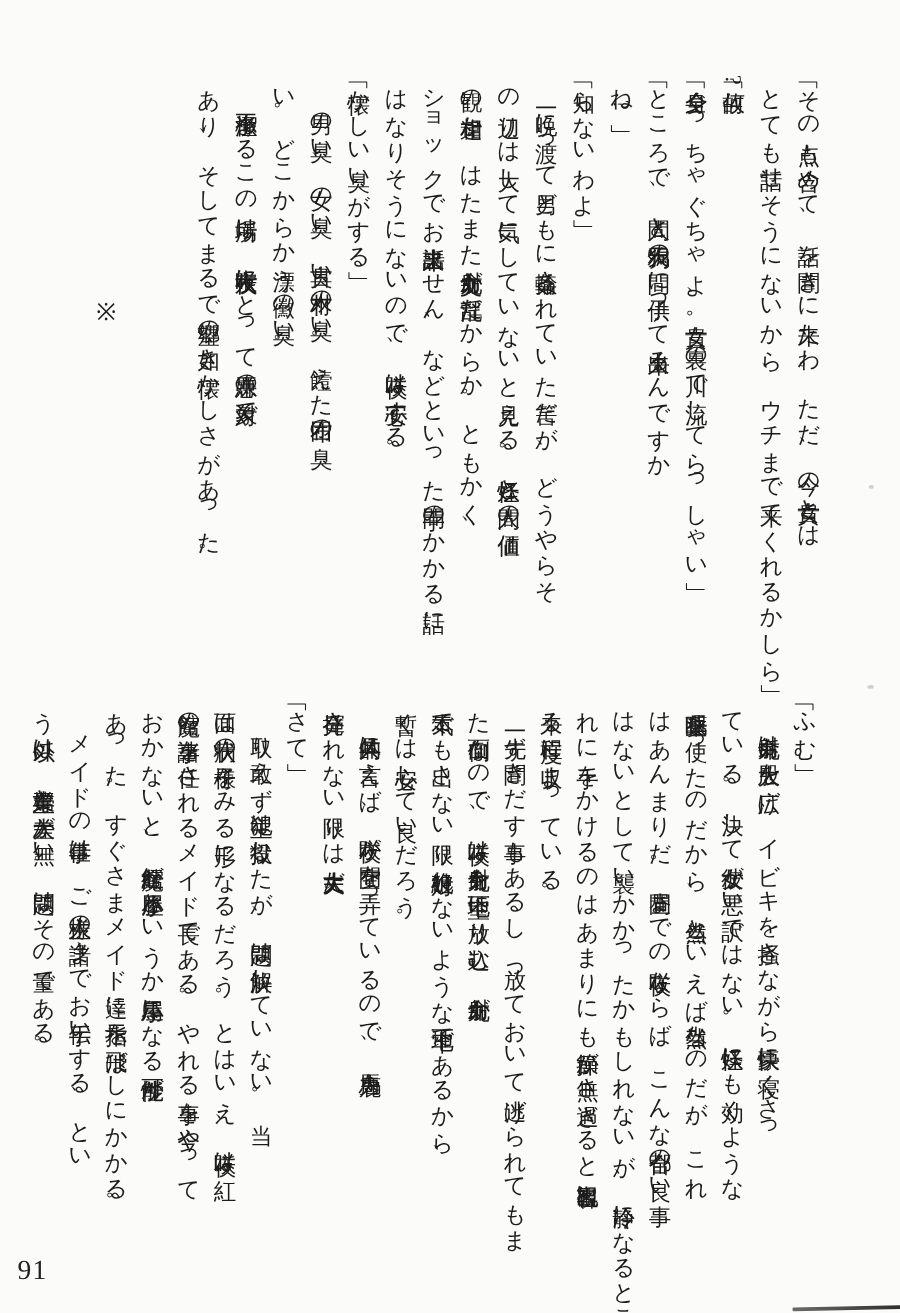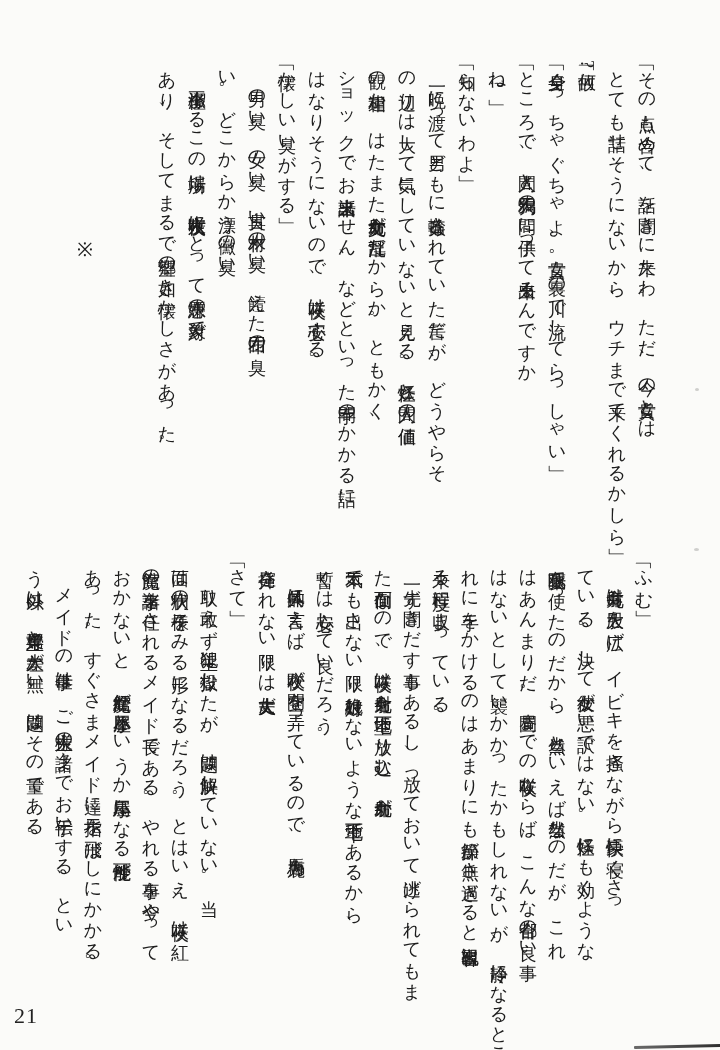--- a/index.html
+++ b/index.html
@@ -82,20 +82,20 @@
 <body>
 
 <div class="page">
 
   <div class="vtext" id="top-block"><div class="vline">「その点も含めて、話を聞きに来たわ。ただ、今の貴女とは</div><div class="vline">とても話せそうにないから、ウチまで来てくれるかしら」</div><div class="vline">「何故?」</div><div class="vline">「全身ぐっちゃぐちゃよ、貴女。裏の川で流してらっしゃい」</div><div class="vline">「ところで、人間と鴉天狗の間に子供って出来るんですか</div><div class="vline">ね?」</div><div class="vline">「知らないわよ」</div><div class="vline">　一晩に渡って男どもに輪姦されていた筈だが、どうやらそ</div><div class="vline">の辺りは大して気にしていないと見える。妖怪と人間の価値</div><div class="vline">観の相違か、はたまた射命丸文が淫乱だからか。ともかく、</div><div class="vline">ショックでお話出来ません、などといった手間のかかる話に</div><div class="vline">はなりそうにないので、咲夜は安心する。</div><div class="vline">「懐かしい臭いがする」</div><div class="vline">　男の臭い、女の臭い。古臭い木材の臭い。饐えた布団の臭</div><div class="vline">い。どこからか漂う黴の臭い。</div><div class="vline">　不潔極まるこの場所は、十六夜咲夜にとって嫌悪の対象で</div><div class="vline">あり、そしてまるで望郷の如き懐かしさがあった。</div></div>
 
   <div class="divider">※</div>
 
   <div class="vtext" id="bottom-block"><div class="vline">「ふむ」</div><div class="vline">　射命丸は大股を広げ、イビキを掻きながら豪快に寝くさっ</div><div class="vline">ている。決して彼女が悪い訳ではない。妖怪にも効くような</div><div class="vline">睡眠薬を使ったのだから、当然といえば当然なのだが、これ</div><div class="vline">はあんまりだ。昼間までの咲夜ならば、こんな都合の良い事</div><div class="vline">はないとして襲いかかったかもしれないが、冷静になるとこ</div><div class="vline">れに手をかけるのはあまりにも節操が無さ過ぎると客観視出</div><div class="vline">来る程度に収まっている。</div><div class="vline">　一先ず聞きだす事もあるし、放っておいて逃げられてもま</div><div class="vline">た面倒なので、咲夜は射命丸を地下室に放り込む。射命丸が</div><div class="vline">本気でも出さない限り絶対破れないような地下牢であるから、</div><div class="vline">暫くは安心して良いだろう。</div><div class="vline">　具体的に言えば、咲夜が空間を弄っているので、馬鹿力を</div><div class="vline">発揮されない限りは大丈夫だ。</div><div class="vline">「さて」</div><div class="vline">　取り敢えず主犯は投獄したが、問題は解決していない。当</div><div class="vline">面は病状の様子をみる形になるだろう。とはいえ、咲夜は紅</div><div class="vline">魔館の諸事を任されるメイド長である。やれる事を今やって</div><div class="vline">おかないと、紅魔館が豚小屋というか鳥小屋になる可能性が</div><div class="vline">あった。すぐさまメイド達に指示を飛ばしにかかる。</div><div class="vline">　メイドの仕事は、ご主人様の諸々までお手伝いする、とい</div><div class="vline">う以外は、専業主婦と大差が無い。問題はその量である。</div></div>
 
-  <div class="page-number">21</div>
+  <div class="page-number">91</div>
 
   <div class="scan-line"></div>
 
   <div class="smudge s1"></div>
   <div class="smudge s2"></div>
 
 </div>
 
 </body></html>

